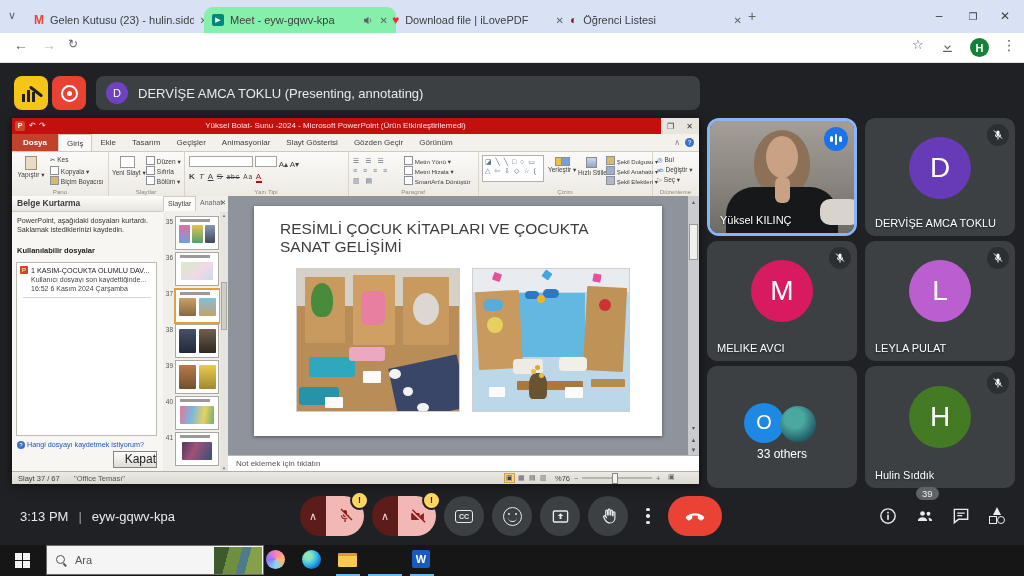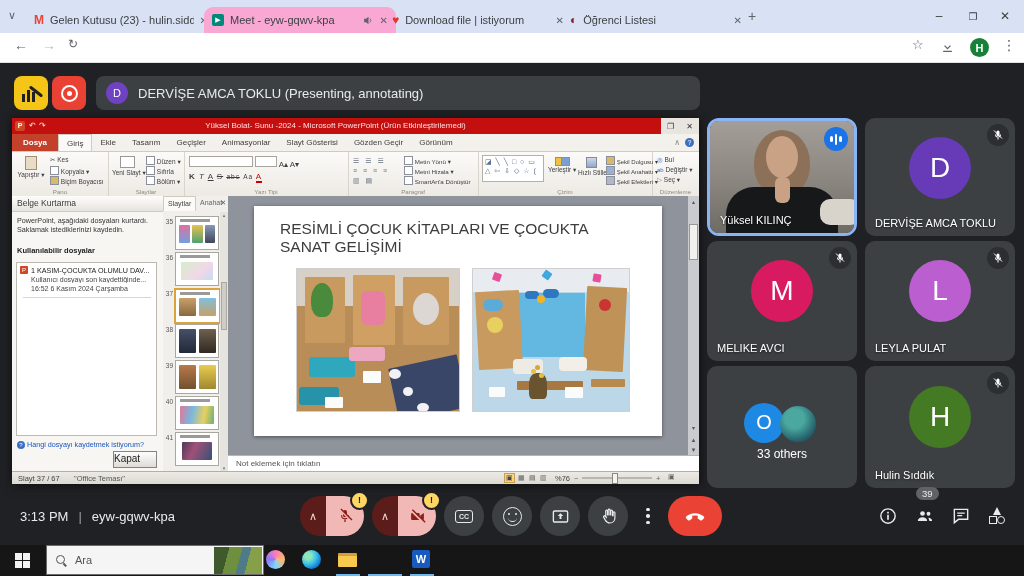--- a/index.html
+++ b/index.html
@@ -4,21 +4,21 @@
 <style>
   html,body{margin:0;padding:0;background:#000}
   #root{position:relative;width:1024px;height:576px;overflow:hidden;background:#202124;
         font-family:"Liberation Sans",sans-serif;-webkit-font-smoothing:antialiased}
   .abs{position:absolute}
 
   
   .tabstrip{position:absolute;left:0;top:0;width:1024px;height:33px;background:#d9e2f4}
   .tab{position:absolute;top:7px;height:26px;border-radius:9px 9px 0 0;display:flex;align-items:center;
        gap:6px;padding:0 8px;font-size:11px;color:#3c4043;white-space:nowrap;overflow:hidden}
-  .tab.active{background:#f9a8d4}
+  .tab.active{background:#86efac}
   .tab .lbl{flex:1;overflow:hidden;text-overflow:clip}
   .tclose{font-size:10px;color:#5f6368;flex:0 0 auto}
   .winbtn{position:absolute;top:0;width:30px;height:32px;display:flex;align-items:center;justify-content:center;
           font-size:12px;color:#3c4043}
 
   
   .toolbar{position:absolute;left:0;top:33px;width:1024px;height:29px;background:#fff;border-bottom:1px solid #dfe1e5}
   .navic{position:absolute;top:4px;font-size:14px;color:#5f6368}
   .omni{position:absolute;left:92px;top:4px;width:808px;height:21px;background:#eef1f8;border-radius:11px;
         display:flex;align-items:center;gap:7px;padding:0 10px;font-size:12px;color:#202124}
@@ -56,24 +56,24 @@
   .rrow{position:absolute;font-size:6.5px;color:#3e3e3e;white-space:nowrap}
   .mini{display:inline-block;width:7px;height:7px;border:1px solid #8a8f9a;background:#fff;vertical-align:-1px}
   .fontbox{display:inline-block;width:62px;height:9px;border:1px solid #a9a59c;background:#fff}
   .sizebox{display:inline-block;width:20px;height:9px;border:1px solid #a9a59c;background:#fff}
   .shapes{position:absolute;left:4px;top:3px;width:62px;height:27px;background:#fff;border:1px solid #b5b1a8;
           font-size:7px;color:#54708e;line-height:9px;padding:1px 2px;box-sizing:border-box;letter-spacing:1px}
 
   
   .recov{position:absolute;left:0;top:78px;width:151px;height:275px;background:#f7f6f3;border-right:1px solid #b9b6ae}
   .recov .hd{height:15px;background:linear-gradient(#fdfdfc,#e6e4df);border-bottom:1px solid #cfcbc2;
-             font-size:8.5px;font-weight:normal;color:#3b3b3b;line-height:15px;padding-left:5px}
+             font-size:8.5px;font-weight:bold;color:#3b3b3b;line-height:15px;padding-left:5px}
   .filebox{position:absolute;left:4px;top:66px;width:141px;height:174px;background:#fff;border:1px solid #bdbab2;box-sizing:border-box}
   .kapat{position:absolute;right:6px;top:255px;width:42px;height:15px;background:linear-gradient(#fdfdfd,#dedcd6);
-         border:1px solid #848484;font-size:10px;text-align:left;line-height:14px;color:#222}
+         border:1px solid #848484;font-size:12px;text-align:right;line-height:14px;color:#222}
 
   
   .thumbs{position:absolute;left:151px;top:78px;width:65px;height:275px;background:#f0efeb;border-right:1px solid #b9b6ae}
   .ptab{position:absolute;top:0;height:14px;font-size:7px;line-height:14px;padding:0 4px;color:#444}
   .thumbrow{position:absolute;left:0;width:57px}
   .tnum{position:absolute;left:0;top:2px;width:10px;text-align:right;font-size:6.5px;color:#555}
   .tbox{position:absolute;left:12px;top:0;width:42px;height:32px;background:#fff;border:1px solid #a9a79f;overflow:hidden}
   .tbox.sel{border:2px solid #dca23c;left:11px;width:43px}
   .m{position:absolute;border-radius:1px}
   .ttl{position:absolute;left:4px;top:2px;width:30px;height:3px;background:#9a9a9a}
@@ -152,21 +152,21 @@
       <span style="width:12px;height:12px;background:#00897b;border-radius:2px;display:inline-flex;align-items:center;justify-content:center;color:#fff;font-size:7px">▶</span>
       <span class="lbl">Meet - eyw-gqwv-kpa</span>
       <svg width="11" height="11" viewBox="0 0 20 20">
           <path fill="#5f6368" d="M2 7v6h3.5L10 17V3L5.5 7z"></path>
           <path fill="none" stroke="#5f6368" stroke-width="1.6" d="M12.5 6.5a5 5 0 0 1 0 7"></path>
         </svg>
       <span class="tclose">✕</span>
     </div>
     <div class="tab" style="left:384px;width:172px">
       <span style="color:#e5322d;font-size:12px">♥</span>
-      <span class="lbl">Download file | istiyorum</span>
+      <span class="lbl">Download file | iLovePDF</span>
       <span class="tclose">✕</span>
     </div>
     <div class="tab" style="left:562px;width:172px">
       <span style="color:#7b1f24;font-size:12px">◐</span>
       <span class="lbl">Öğrenci Listesi</span>
       <span class="tclose">✕</span>
     </div>
     <div class="abs" style="left:748px;top:8px;font-size:14px;color:#5f6368">+</div>
     <div class="winbtn" style="right:70px">–</div>
     <div class="winbtn" style="right:36px;font-size:10px">❐</div>

